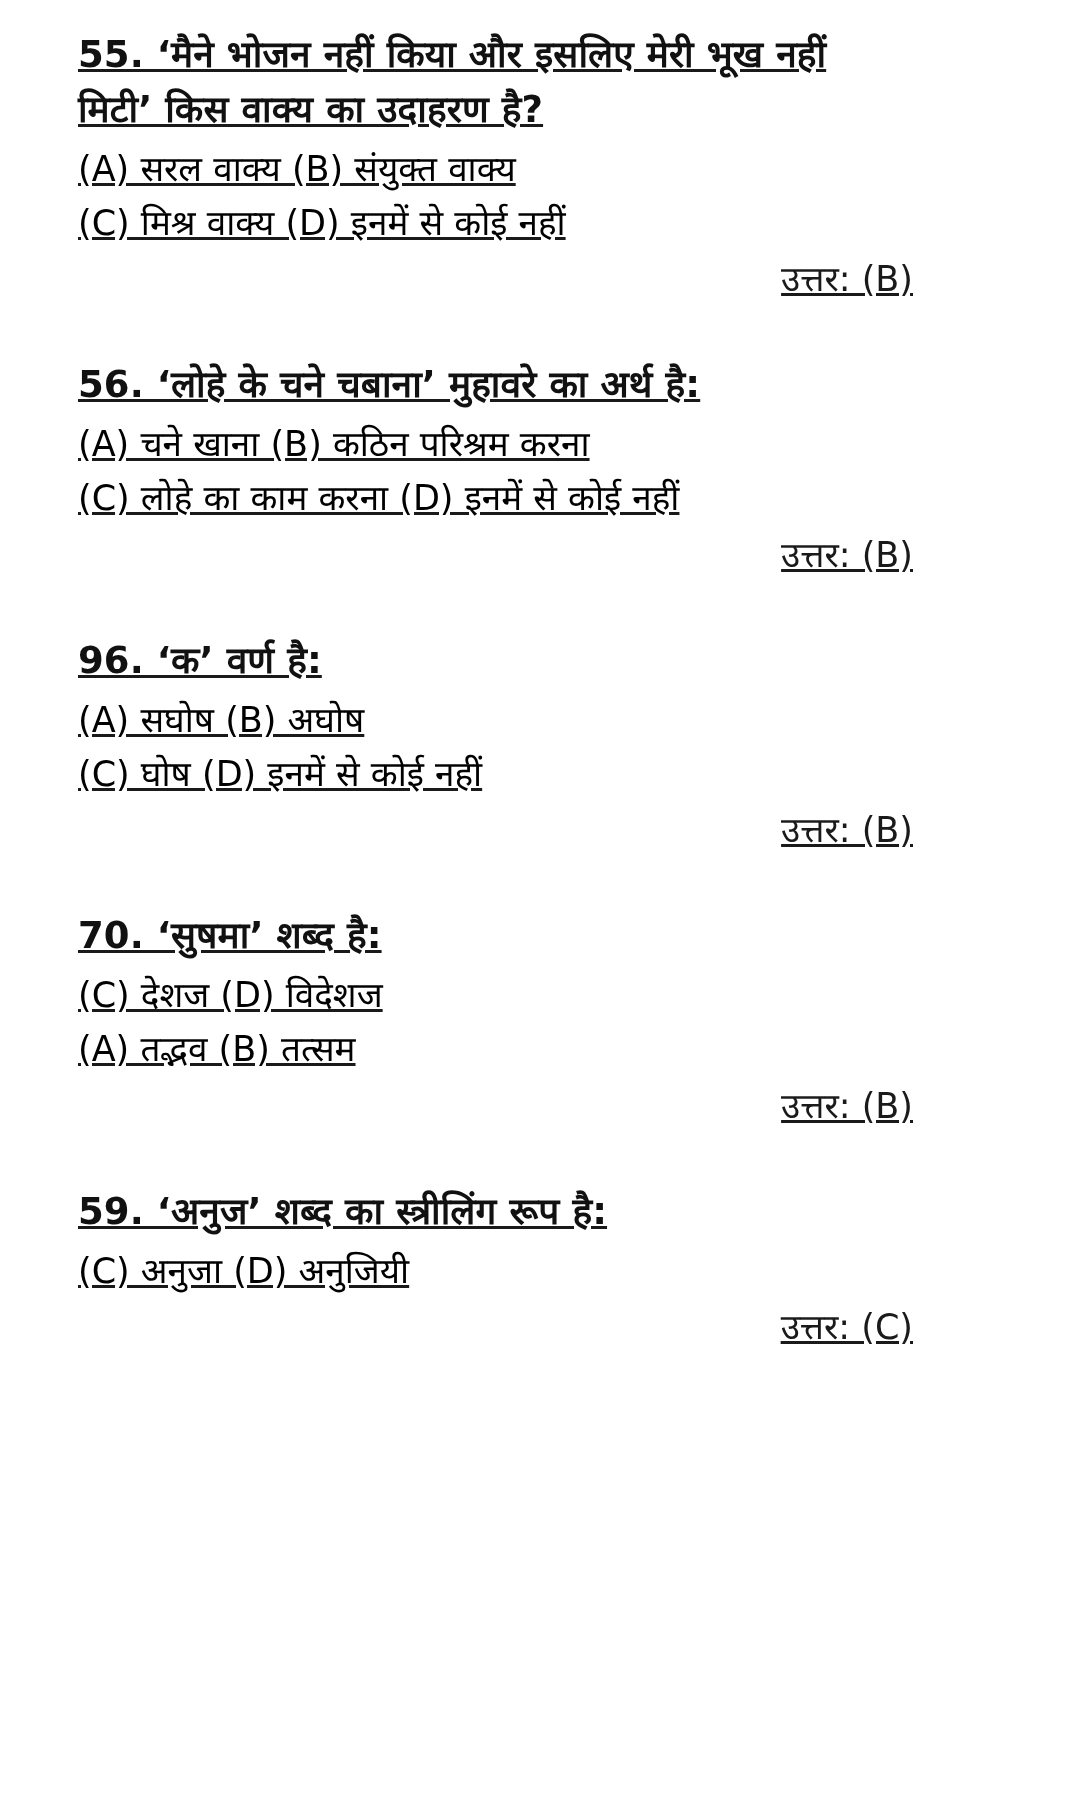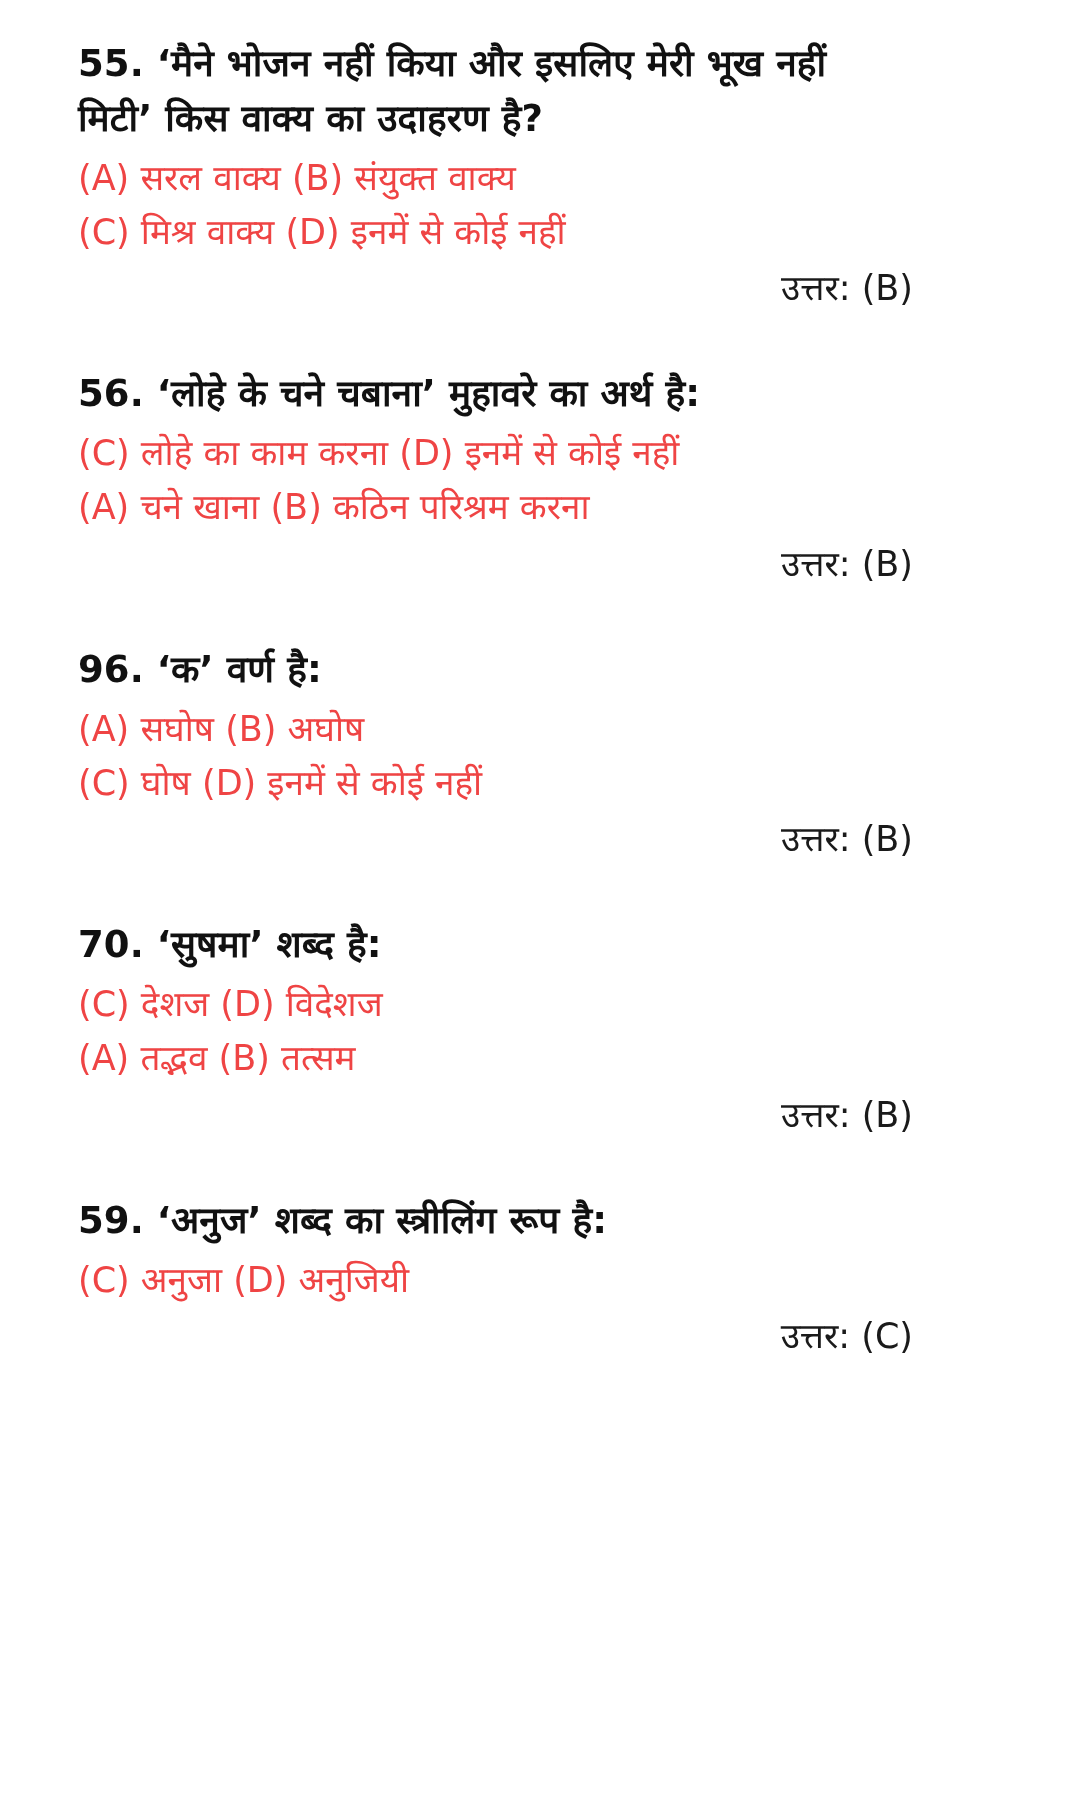--- a/index.html
+++ b/index.html
@@ -11,42 +11,43 @@
     width: 1075px;
     min-height: 1807px;
     font-family: "DejaVu Sans", sans-serif;
     color: #1a1a1a;
     -webkit-font-smoothing: antialiased;
   }
   .page {
     box-sizing: border-box;
     width: 975px;
     min-height: 1807px;
-    padding: 37px 62px 20px 78px;
+    padding: 28px 62px 20px 78px;
     background: #ffffff;
+    text-decoration: underline;
   }
   .qblock {
     margin: 0 0 52px 0;
   }
   .qblock:last-child {
     margin-bottom: 4px;
   }
   .q-title {
     font-size: 37px;
     line-height: 1.48;
     font-weight: bold;
     color: #111111;
     margin: 0 0 4px 0;
     letter-spacing: 0.1px;
   }
   .q-opt {
     font-size: 35px;
     line-height: 1.55;
     font-weight: normal;
-    color: #ef4444;
+    color: #000000;
     margin: 0;
   }
   .q-ans {
     font-size: 35px;
     line-height: 1.55;
     font-weight: normal;
     color: #1a1a1a;
     margin: 2px 0 0 0;
     text-align: right;
   }
@@ -58,22 +59,22 @@
 
   <div class="qblock">
     <p class="q-title">55. ‘मैने भोजन नहीं किया और इसलिए मेरी भूख नहीं मिटी’ किस वाक्य का उदाहरण है?</p>
     <p class="q-opt">(A) सरल वाक्य (B) संयुक्त वाक्य</p>
     <p class="q-opt">(C) मिश्र वाक्य (D) इनमें से कोई नहीं</p>
     <p class="q-ans">उत्तर: (B)</p>
   </div>
 
   <div class="qblock">
     <p class="q-title">56. ‘लोहे के चने चबाना’ मुहावरे का अर्थ है:</p>
+    <p class="q-opt">(A) चने खाना (B) कठिन परिश्रम करना</p>
     <p class="q-opt">(C) लोहे का काम करना (D) इनमें से कोई नहीं</p>
-    <p class="q-opt">(A) चने खाना (B) कठिन परिश्रम करना</p>
     <p class="q-ans">उत्तर: (B)</p>
   </div>
 
   <div class="qblock">
     <p class="q-title">96. ‘क’ वर्ण है:</p>
     <p class="q-opt">(A) सघोष (B) अघोष</p>
     <p class="q-opt">(C) घोष (D) इनमें से कोई नहीं</p>
     <p class="q-ans">उत्तर: (B)</p>
   </div>
 

